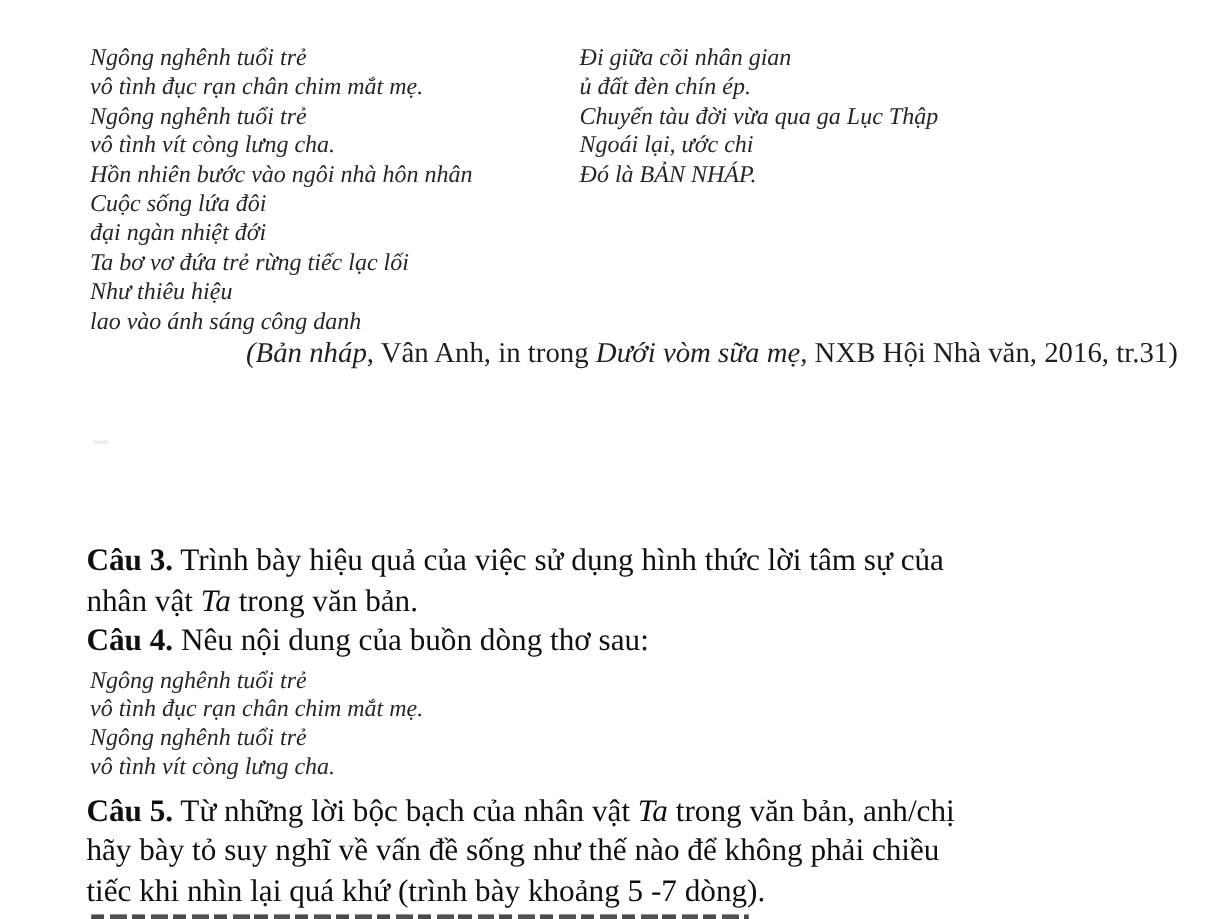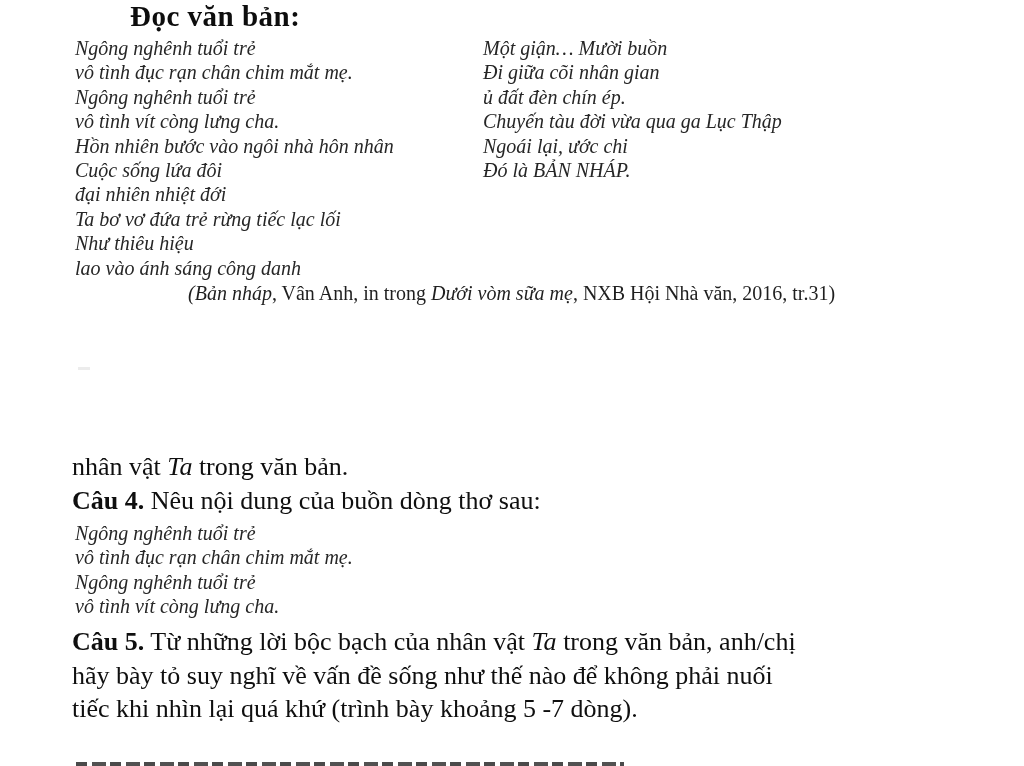--- a/index.html
+++ b/index.html
@@ -28,23 +28,23 @@
     font-style: italic;
     font-size: 20px;
     line-height: 24.4px;
     color: #262626;
     white-space: nowrap;
   }
   .poem-col.left  { left: 75px; }
   .poem-col.right { left: 483px; }
   .citation {
     position: absolute;
-    left: 188px;
+    left: 205px;
     top: 282px;
-    font-size: 20px;
+    font-size: 24px;
     color: #1f1f1f;
     white-space: nowrap;
   }
   .citation .it { font-style: italic; }
   .questions {
     position: absolute;
     left: 72px;
     top: 450px;
     width: 925px;
   }
@@ -77,66 +77,65 @@
     width: 12px;
     height: 3px;
     background: #ececec;
   }
 </style>
 </head>
 <body>
 
 <div class="page">
 
-  <h1 class="doc-title">Đọc văn bản:</h1>
 
   <div class="poem-col left">
     <div class="poem-line">Ngông nghênh tuổi trẻ</div>
     <div class="poem-line">vô tình đục rạn chân chim mắt mẹ.</div>
     <div class="poem-line">Ngông nghênh tuổi trẻ</div>
     <div class="poem-line">vô tình vít còng lưng cha.</div>
     <div class="poem-line">Hồn nhiên bước vào ngôi nhà hôn nhân</div>
     <div class="poem-line">Cuộc sống lứa đôi</div>
-    <div class="poem-line">đại nhiên nhiệt đới</div>
+    <div class="poem-line">đại ngàn nhiệt đới</div>
     <div class="poem-line">Ta bơ vơ đứa trẻ rừng tiếc lạc lối</div>
     <div class="poem-line">Như thiêu hiệu</div>
     <div class="poem-line">lao vào ánh sáng công danh</div>
   </div>
 
   <div class="poem-col right">
-    <div class="poem-line">Một giận… Mười buồn</div>
     <div class="poem-line">Đi giữa cõi nhân gian</div>
     <div class="poem-line">ủ đất đèn chín ép.</div>
     <div class="poem-line">Chuyến tàu đời vừa qua ga Lục Thập</div>
     <div class="poem-line">Ngoái lại, ước chi</div>
     <div class="poem-line">Đó là BẢN NHÁP.</div>
   </div>
 
   <div class="citation"><span class="it">(Bản nháp</span><span>, Vân Anh, in trong </span><span class="it">Dưới vòm sữa mẹ</span><span>, NXB Hội Nhà văn, 2016, tr.31)</span></div>
 
   <div class="questions">
 
     <div class="q">
+      <div class="q-line"><b class="q-label">Câu 3.</b><span> Trình bày hiệu quả của việc sử dụng hình thức lời tâm sự của</span></div>
       <div class="q-line"><span>nhân vật </span><i>Ta</i><span> trong văn bản.</span></div>
     </div>
 
     <div class="q">
       <div class="q-line"><b class="q-label">Câu 4.</b><span> Nêu nội dung của buồn dòng thơ sau:</span></div>
     </div>
 
     <div class="quoted">
       <div class="quoted-line">Ngông nghênh tuổi trẻ</div>
       <div class="quoted-line">vô tình đục rạn chân chim mắt mẹ.</div>
       <div class="quoted-line">Ngông nghênh tuổi trẻ</div>
       <div class="quoted-line">vô tình vít còng lưng cha.</div>
     </div>
 
     <div class="q q5">
       <div class="q-line"><b class="q-label">Câu 5.</b><span> Từ những lời bộc bạch của nhân vật </span><i>Ta</i><span> trong văn bản, anh/chị</span></div>
-      <div class="q-line">hãy bày tỏ suy nghĩ về vấn đề sống như thế nào để không phải nuối</div>
+      <div class="q-line">hãy bày tỏ suy nghĩ về vấn đề sống như thế nào để không phải chiều</div>
       <div class="q-line">tiếc khi nhìn lại quá khứ (trình bày khoảng 5 -7 dòng).</div>
     </div>
 
   </div>
 
   <div class="scan-artifact"></div>
   <div class="cutoff-strip"></div>
 
 </div>
 

